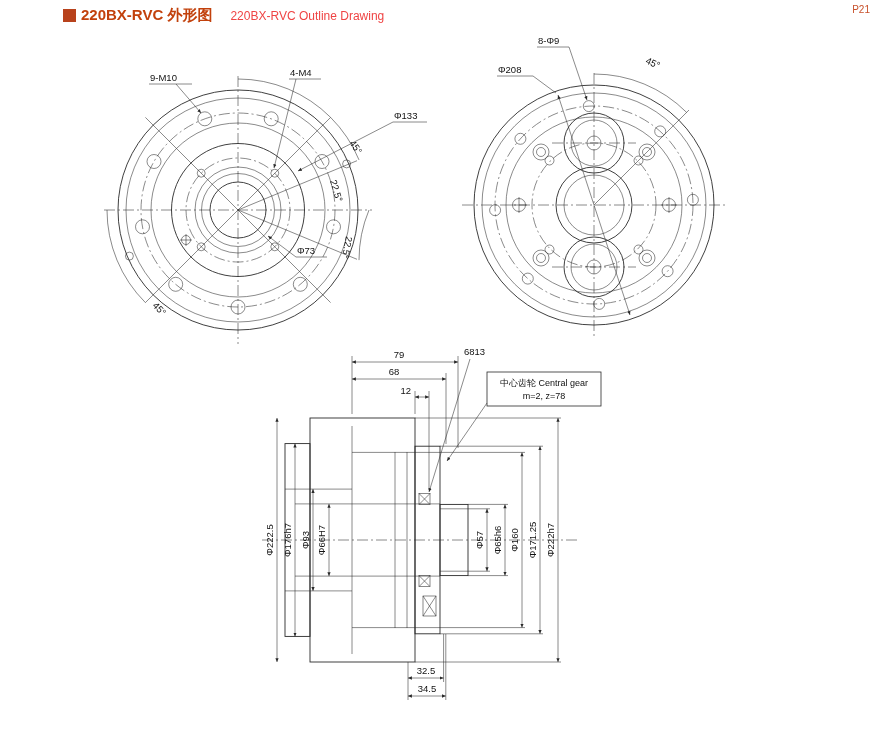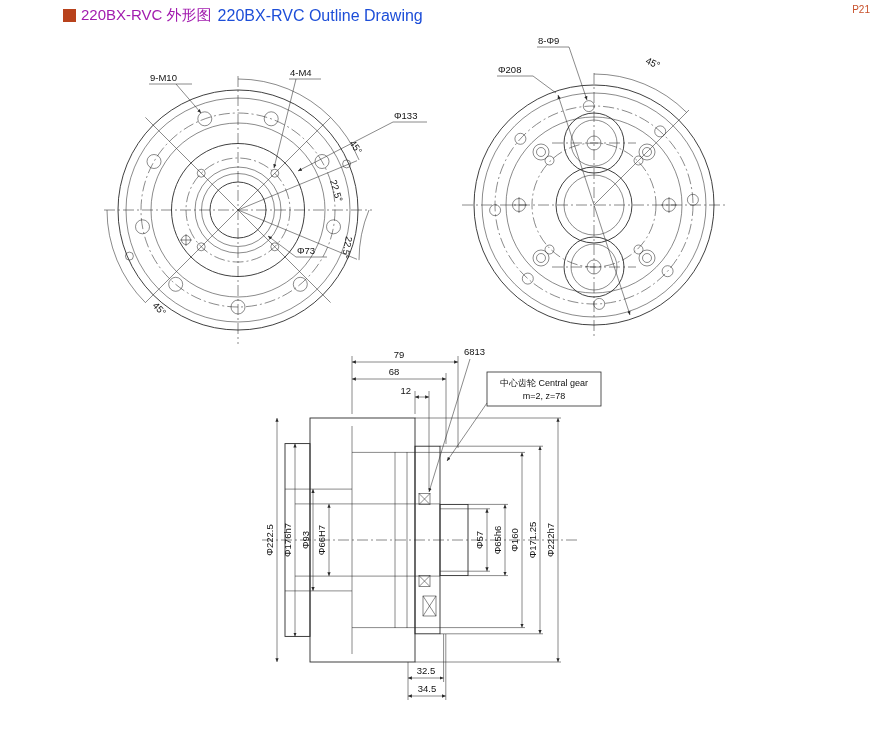--- a/index.html
+++ b/index.html
@@ -1,20 +1,20 @@
 <!DOCTYPE html>
 <html><head>
 <meta charset="utf-8">
 <style>
   html,body{margin:0;padding:0;background:#ffffff}
   .page{position:relative;width:874px;height:734px;background:#fff;font-family:"Liberation Sans",sans-serif;overflow:hidden}
   .header{position:absolute;top:6px;left:63px;display:flex;align-items:center}
   .sq{width:13px;height:13px;background:#b8421c;display:inline-block;margin-right:5px}
-  .t-cn{font-size:15px;font-weight:normal;color:#a21caf;white-space:nowrap}
-  .t-en{font-size:16px;color:#1d4ed8;margin-left:6px;white-space:nowrap}
+  .t-cn{font-size:15px;font-weight:bold;color:#c2410c;white-space:nowrap}
+  .t-en{font-size:12px;color:#ef4444;margin-left:18px;white-space:nowrap}
   .pnum{position:absolute;top:4px;right:4px;color:#c8502a;font-size:10px}
   svg{position:absolute;top:0;left:0}
   .s{stroke:#2a2a2a;stroke-width:0.9;fill:none}
   .st{stroke:#2a2a2a;stroke-width:0.55;fill:none}
   .cl{stroke:#2a2a2a;stroke-width:0.55;fill:none;stroke-dasharray:11 3 2 3}
   .dim{stroke:#2a2a2a;stroke-width:0.55;fill:none}
   text{font-family:"Liberation Sans",sans-serif;font-size:10px;fill:#111;stroke:none}
   text.d{font-size:9.5px}
   text.g{font-size:9px}
   rect.box{stroke:#2a2a2a;stroke-width:0.8;fill:#fff}

